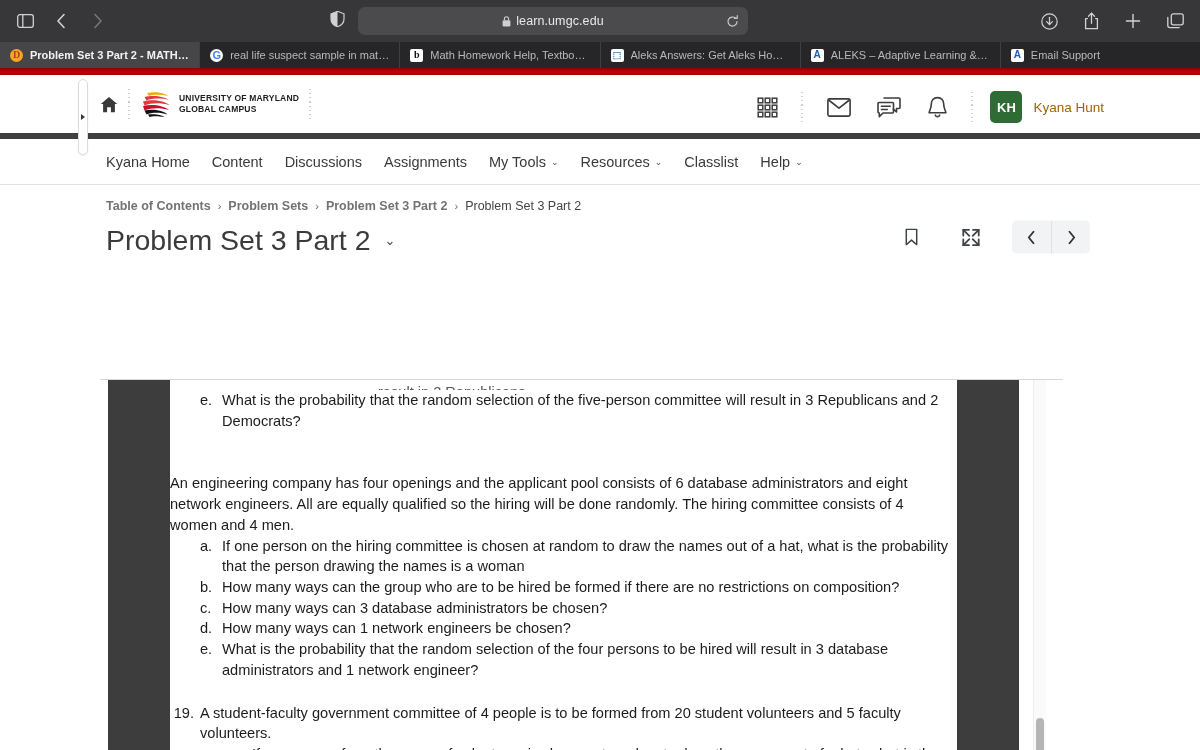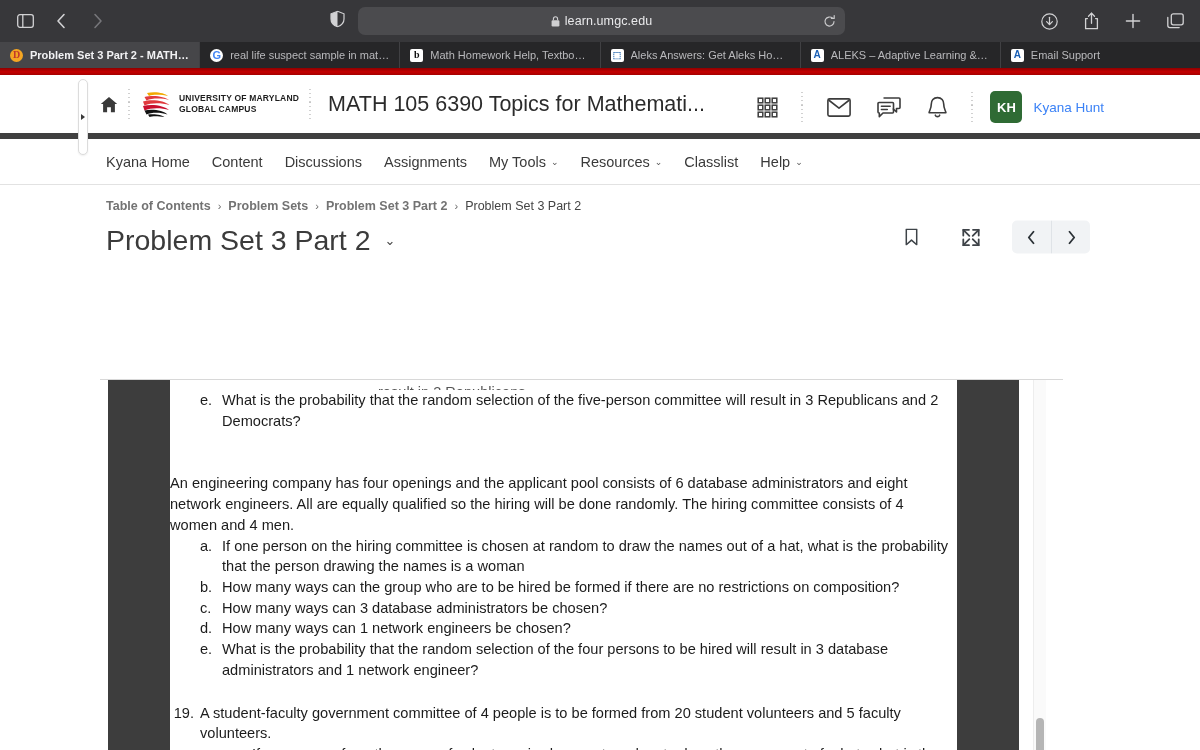--- a/index.html
+++ b/index.html
@@ -31,21 +31,21 @@
   }
   .tb-icon.dim { color: #76767a; }
   .shield-wrap {
     position: absolute;
     left: 330px; top: 50%; transform: translateY(-50%);
     color: #d2d2d4;
   }
   .urlbar {
     position: absolute;
     left: 358px; top: 7px;
-    width: 487px; height: 28px;
+    width: 390px; height: 28px;
     background: #4b4b4e;
     border-radius: 7px;
     display: flex; align-items: center; justify-content: center;
     gap: 5px;
   }
   .urlbar .lock { color: #cfcfd1; display:flex; }
   .urlbar .url-text {
     color: #e9e9eb;
     font-size: 12.5px;
     letter-spacing: .1px;
@@ -147,21 +147,21 @@
   .hdr-icon { color: #3c3c3c; display: flex; padding: 0 13px; }
   .avatar {
     width: 32px; height: 32px;
     background: #2f6b34;
     border-radius: 5px;
     color: #fff;
     font-size: 13px; font-weight: bold;
     display: flex; align-items: center; justify-content: center;
     margin-left: 6px;
   }
-  .username { font-size: 13.5px; color: #3b82f6; margin-left: 11px; white-space: nowrap; }
+  .username { font-size: 13.5px; color: #a16207; margin-left: 11px; white-space: nowrap; }
 
   
   .d2l-nav {
     height: 46px;
     display: flex; align-items: center;
     gap: 22px;
     padding-left: 106px;
     border-bottom: 1px solid #e2e2e2;
   }
   .nav-item {
@@ -470,21 +470,20 @@
         <i></i>
         <i></i>
         <i></i>
         <i></i>
         <i></i>
         <i></i>
         <i></i>
         <i></i>
       </span>
 
-    <span class="course-title">MATH 105 6390 Topics for Mathemati...</span>
 
     <div class="hdr-right">
       <span class="hdr-icon">
         <svg width="21" height="21" viewBox="0 0 21 21">
           <g fill="none" stroke="currentColor" stroke-width="1.5">
             <rect x="1.2" y="1.2" width="4.6" height="4.6"></rect>
               <rect x="8.2" y="1.2" width="4.6" height="4.6"></rect>
               <rect x="15.2" y="1.2" width="4.6" height="4.6"></rect>
             <rect x="1.2" y="8.2" width="4.6" height="4.6"></rect>
               <rect x="8.2" y="8.2" width="4.6" height="4.6"></rect>

